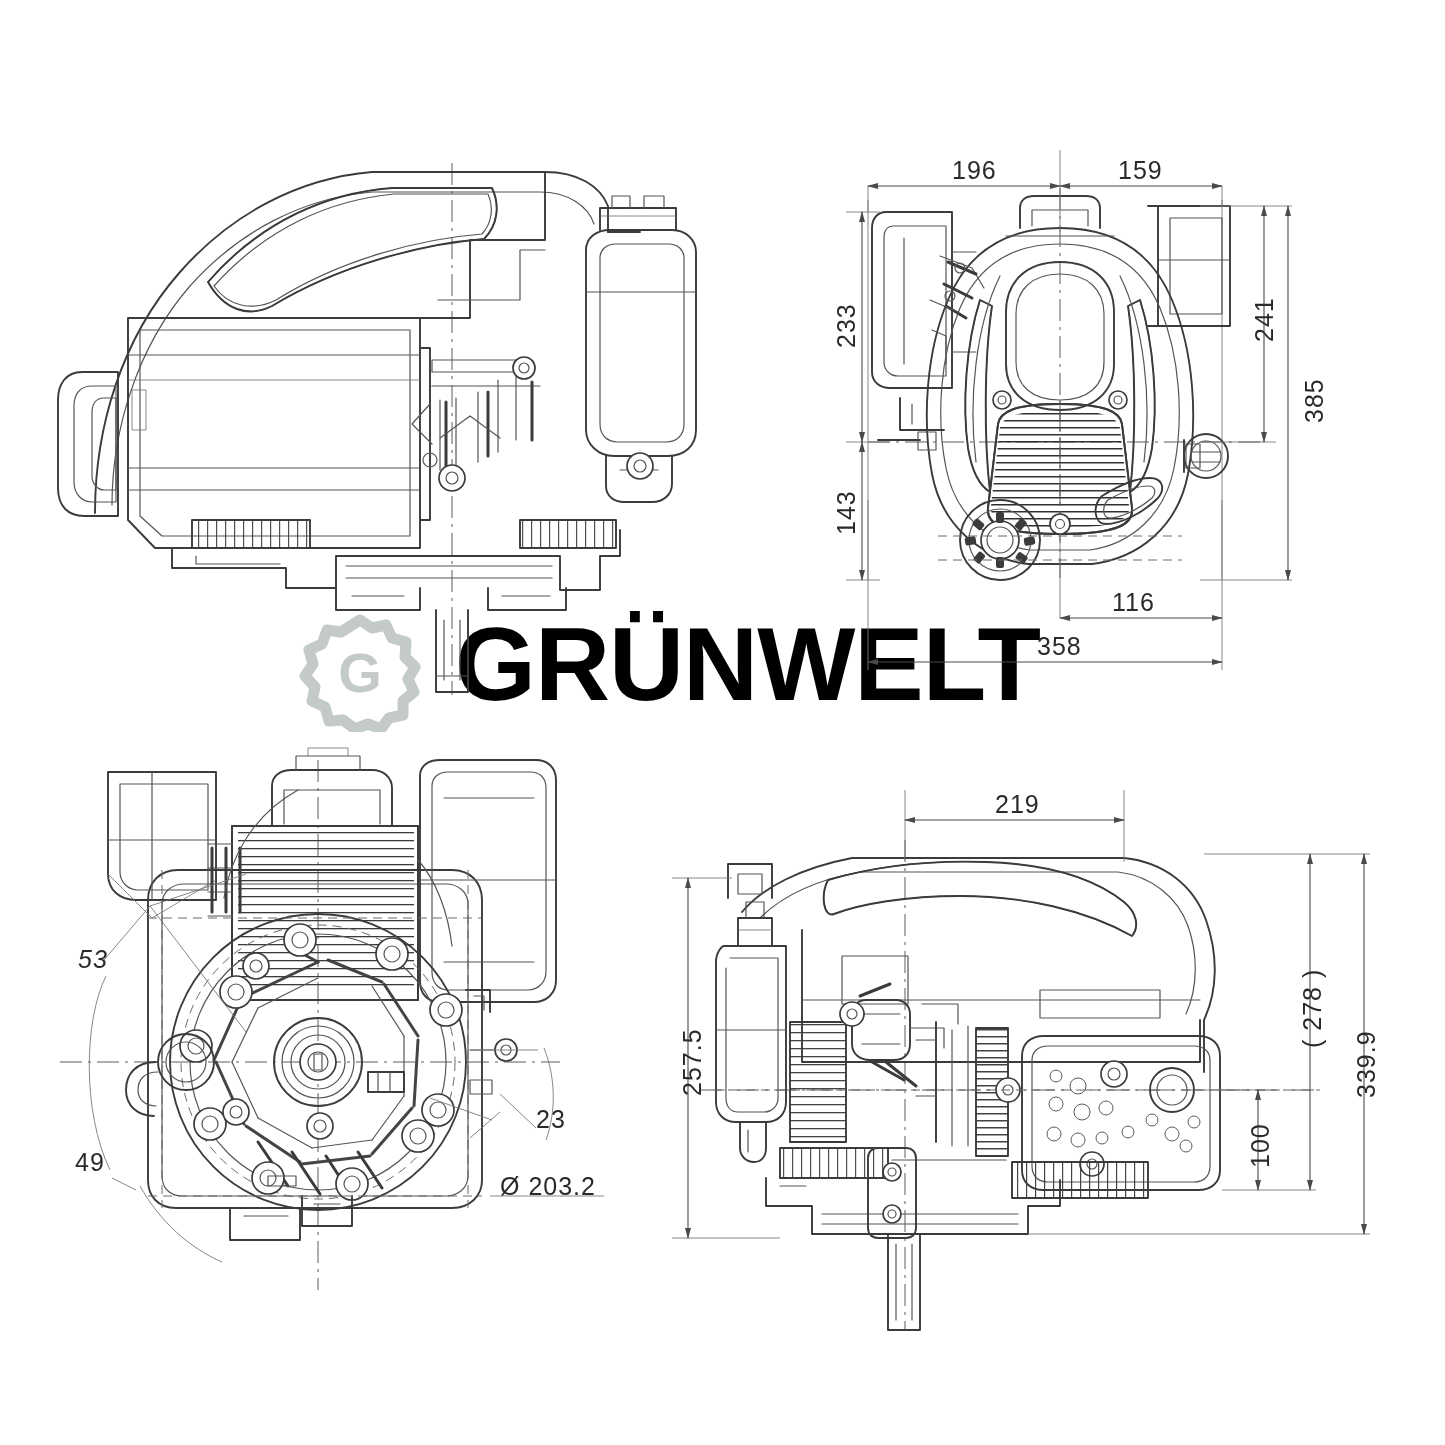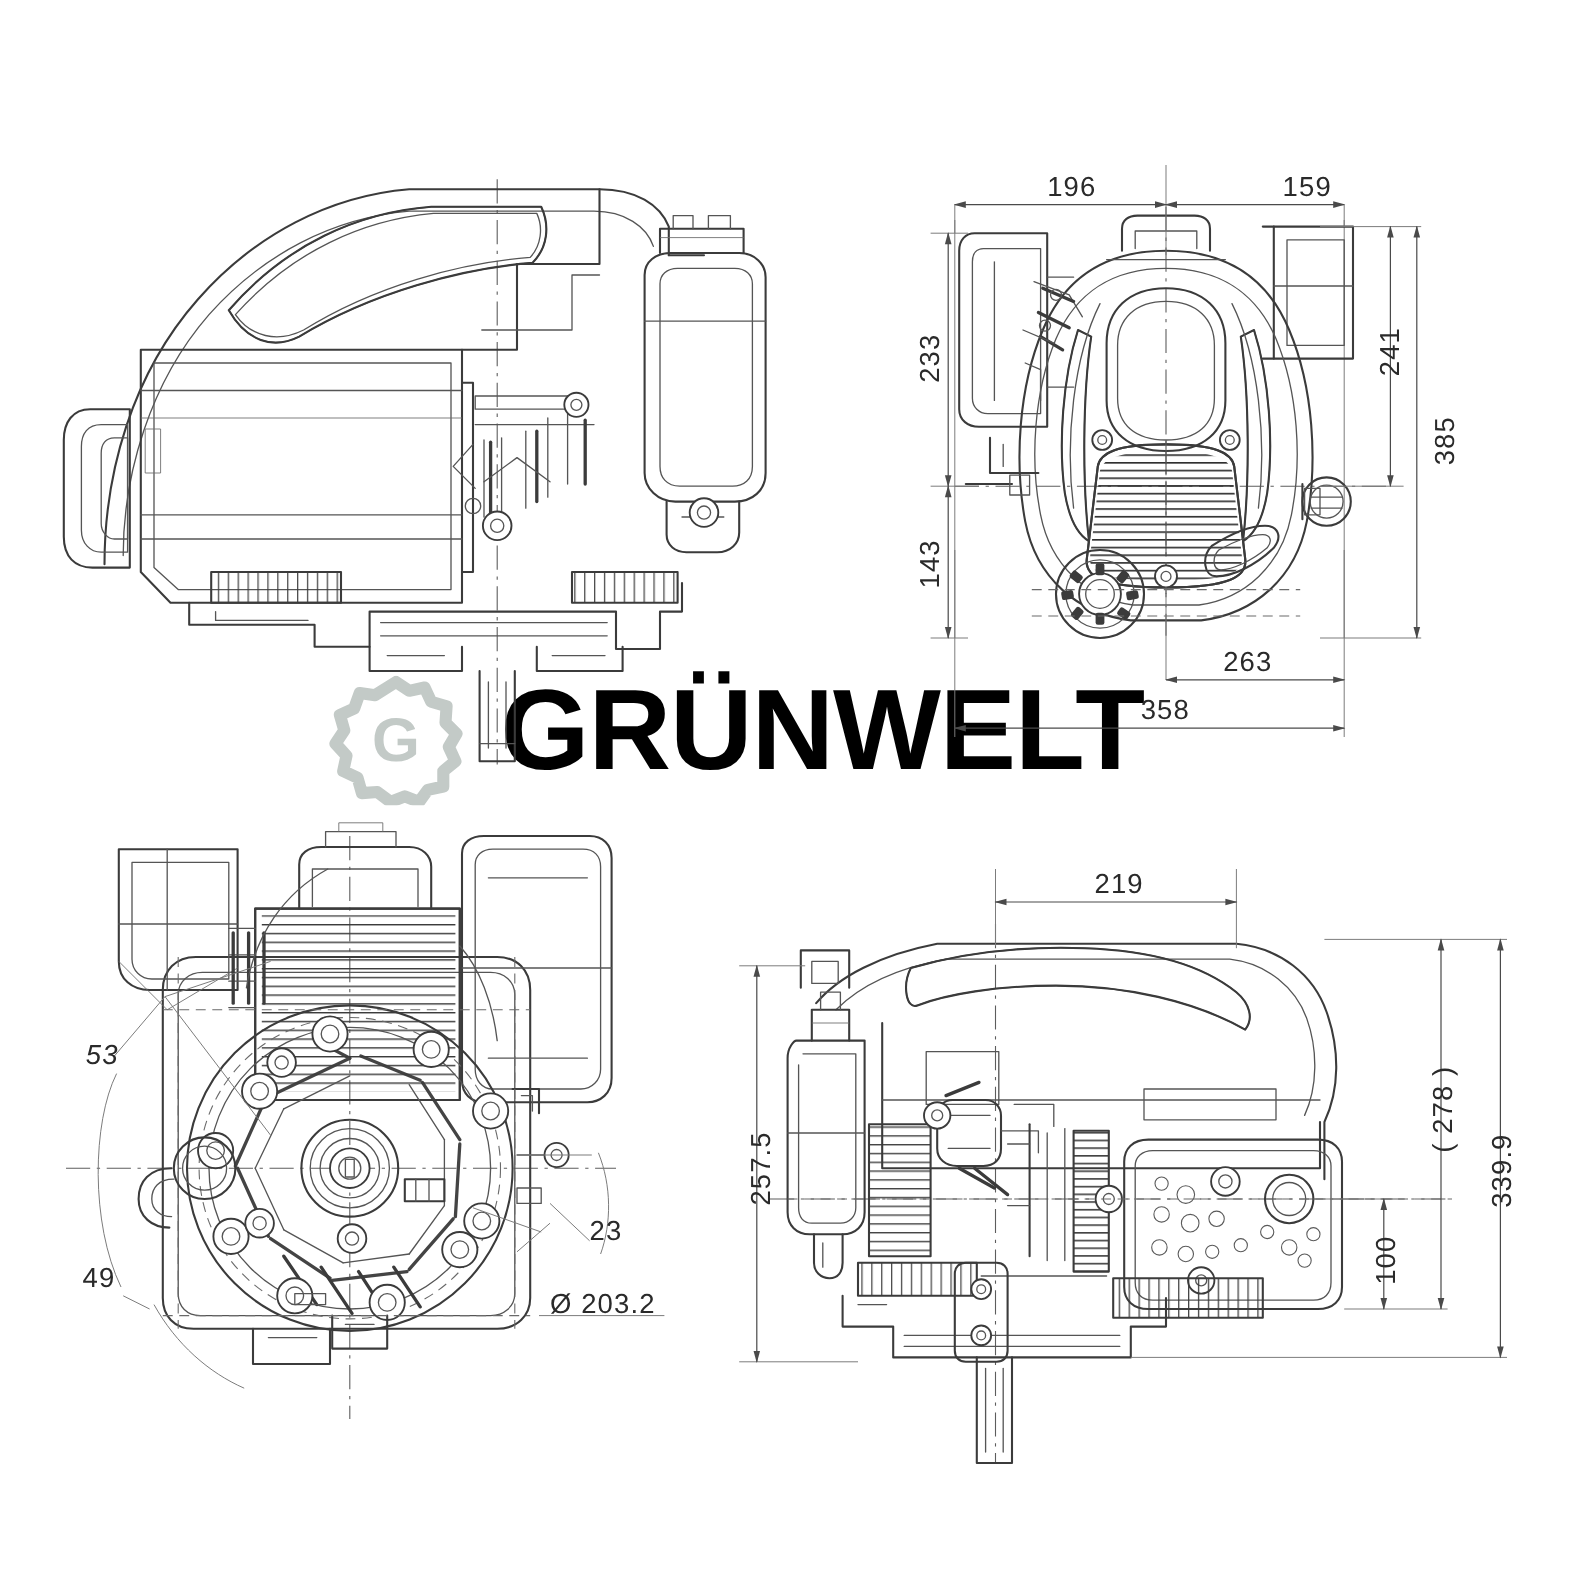--- a/index.html
+++ b/index.html
@@ -704,26 +704,26 @@
       <path class="ext" d="M1028,1234 L1370,1234"></path>
       <path class="dim" d="M1310,854 L1310,1190" marker-start="url(#arl)" marker-end="url(#ar)"></path>
       <path class="dim" d="M1364,854 L1364,1234" marker-start="url(#arl)" marker-end="url(#ar)"></path>
 
       <path class="ext" d="M1194,1090 L1266,1090"></path>
       <path class="dim" d="M1258,1090 L1258,1190" marker-start="url(#arl)" marker-end="url(#ar)"></path>
     </g>
   </svg>
 
   <div class="dimtxt" style="left:952px;top:156px;">196</div>
-  <div class="dimtxt" style="left:1118px;top:156px;margin-left:48px;">159</div>
+  <div class="dimtxt" style="left:1118px;top:156px;">159</div>
   <div class="dimtxt rot90" style="left:832px;top:348px;">233</div>
   <div class="dimtxt rot90" style="left:832px;top:535px;">143</div>
   <div class="dimtxt rot90" style="left:1250px;top:342px;">241</div>
   <div class="dimtxt rot90" style="left:1300px;top:423px;">385</div>
-  <div class="dimtxt" style="left:1112px;top:588px;">263</div>
+  <div class="dimtxt" style="left:1112px;top:588px;">116</div>
   <div class="dimtxt" style="left:1020px;top:632px;margin-left:17px;">358</div>
 
   <div class="dimtxt" style="left:78px;top:945px;font-style:italic;">53</div>
   <div class="dimtxt" style="left:75px;top:1148px;text-align:center;">49</div>
   <div class="dimtxt" style="left:536px;top:1105px;text-align:center;">23</div>
   <div class="dimtxt" style="left:500px;top:1172px;">Ø 203.2</div>
 
   <div class="dimtxt" style="left:995px;top:790px;">219</div>
   <div class="dimtxt rot90" style="left:678px;top:1096px;">257.5</div>
   <div class="dimtxt rot90" style="left:1298px;top:1048px;">( 278 )</div>

